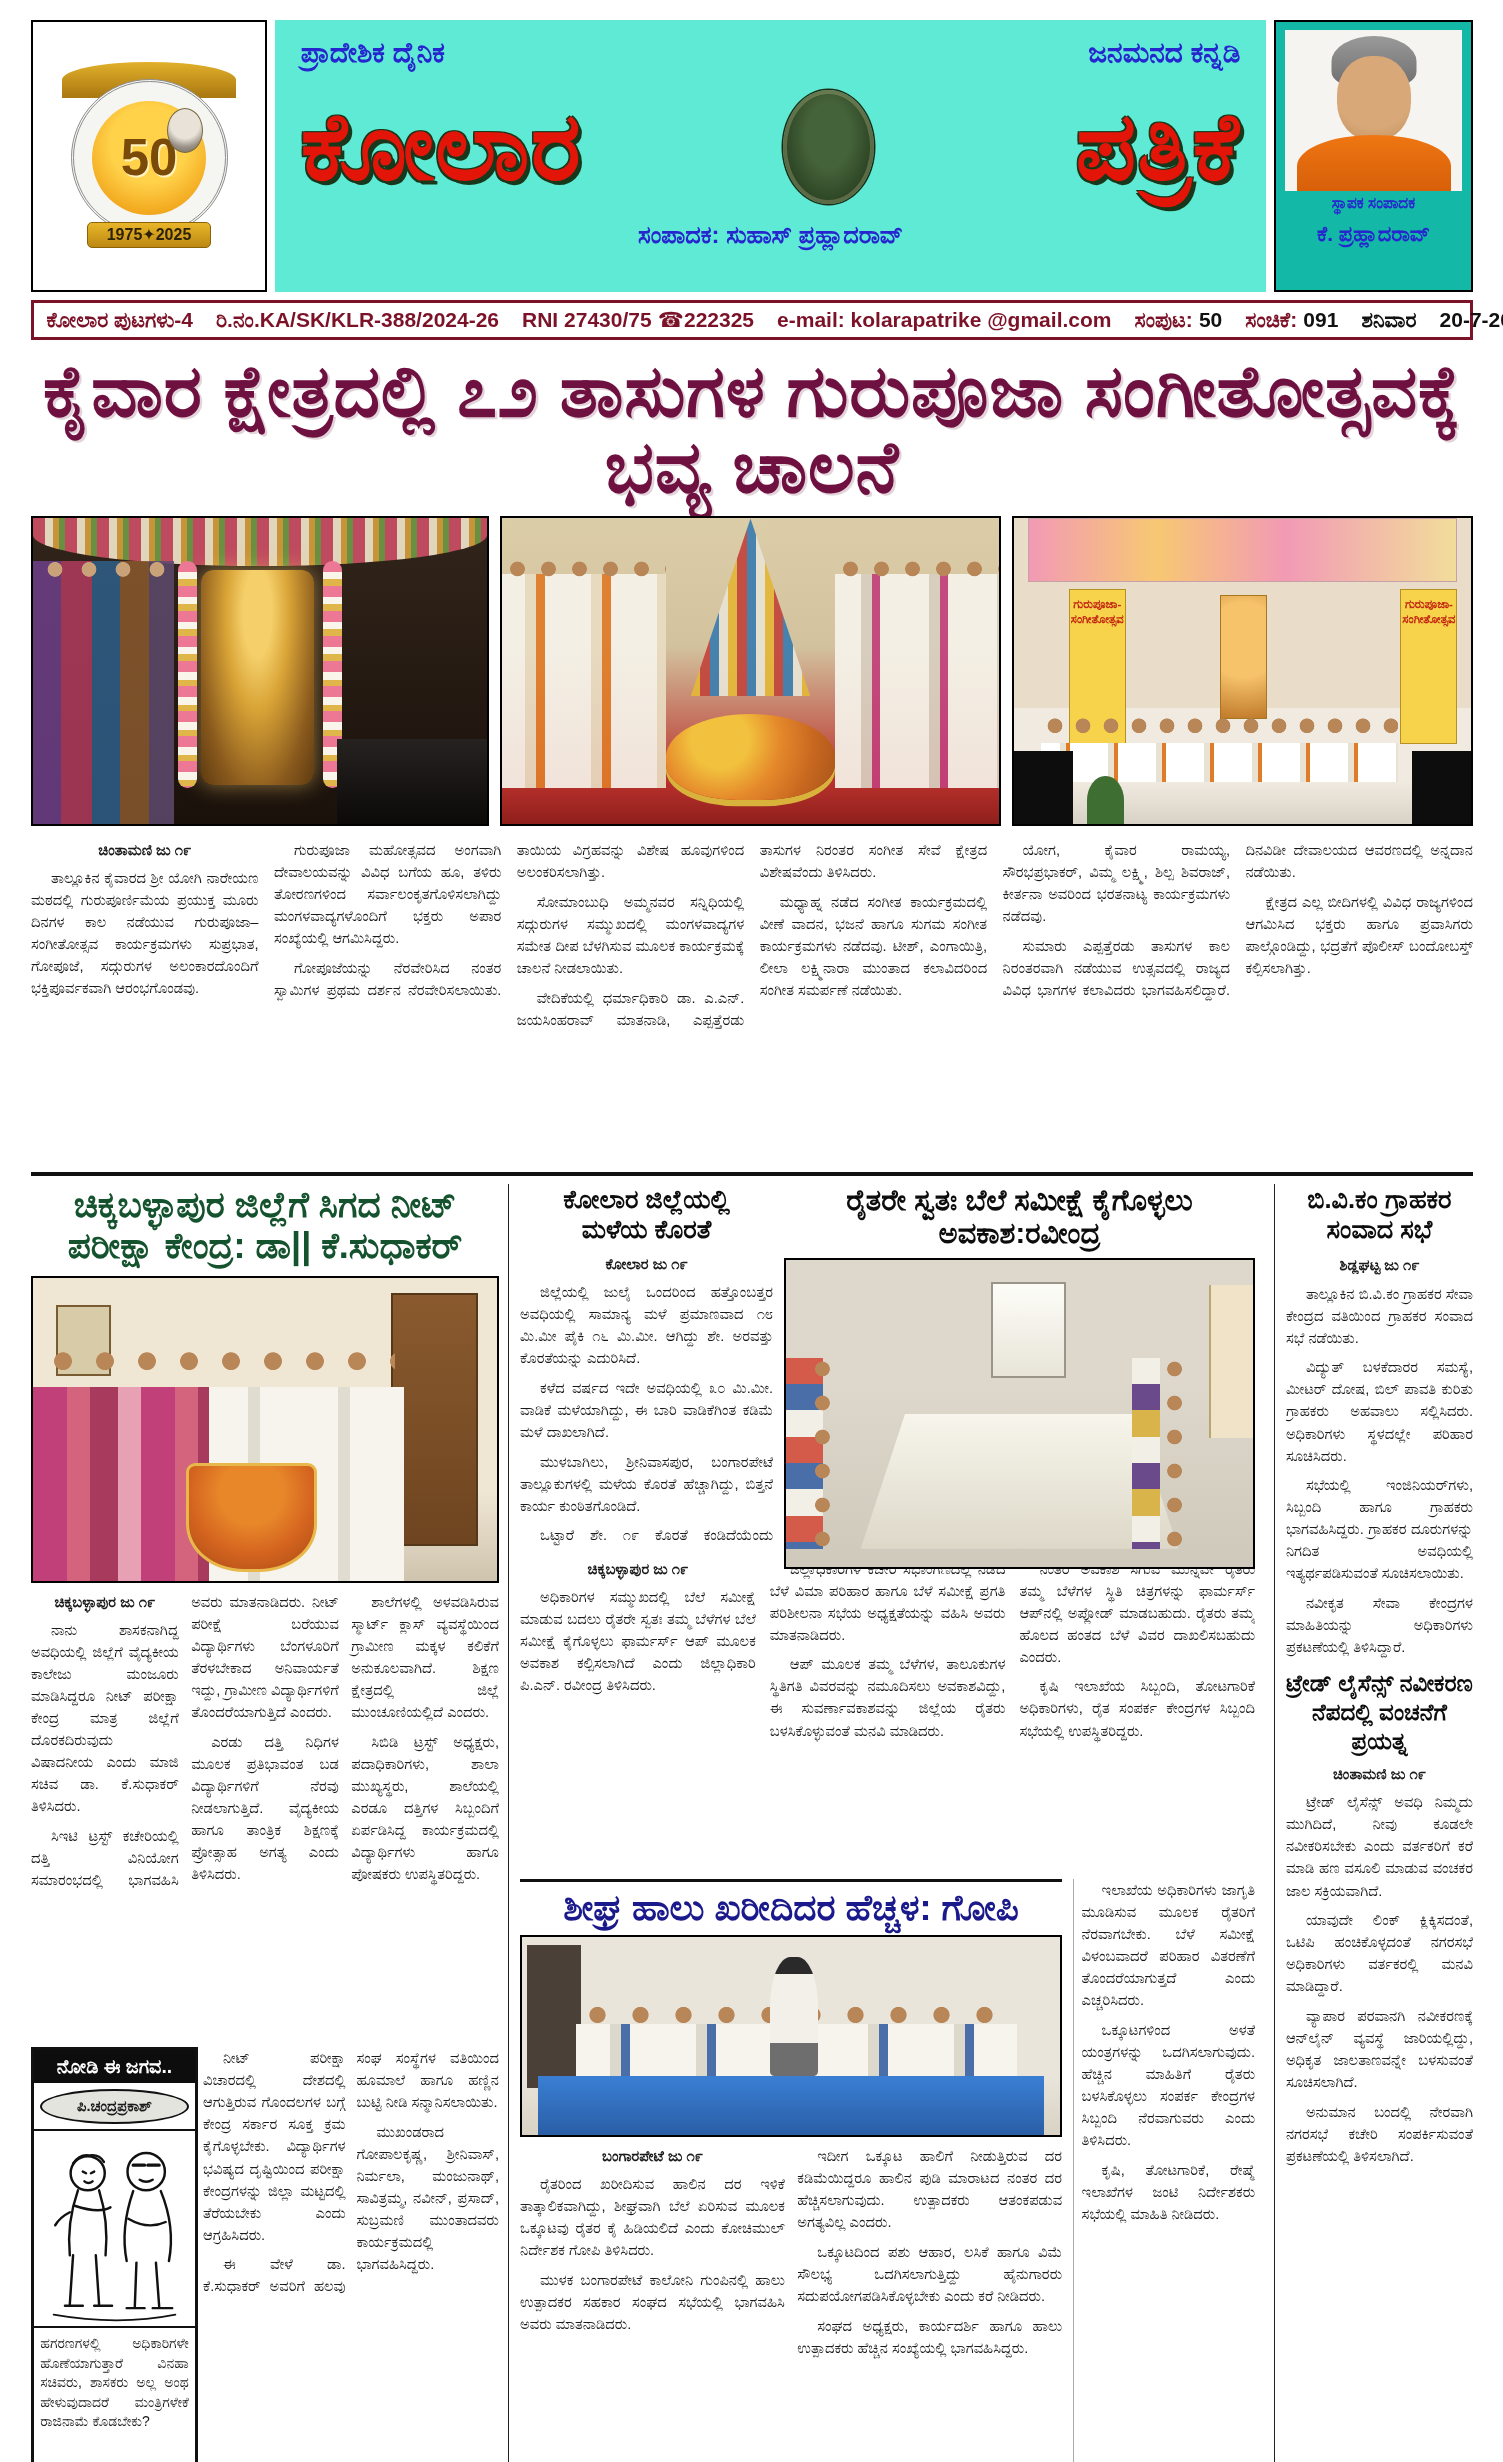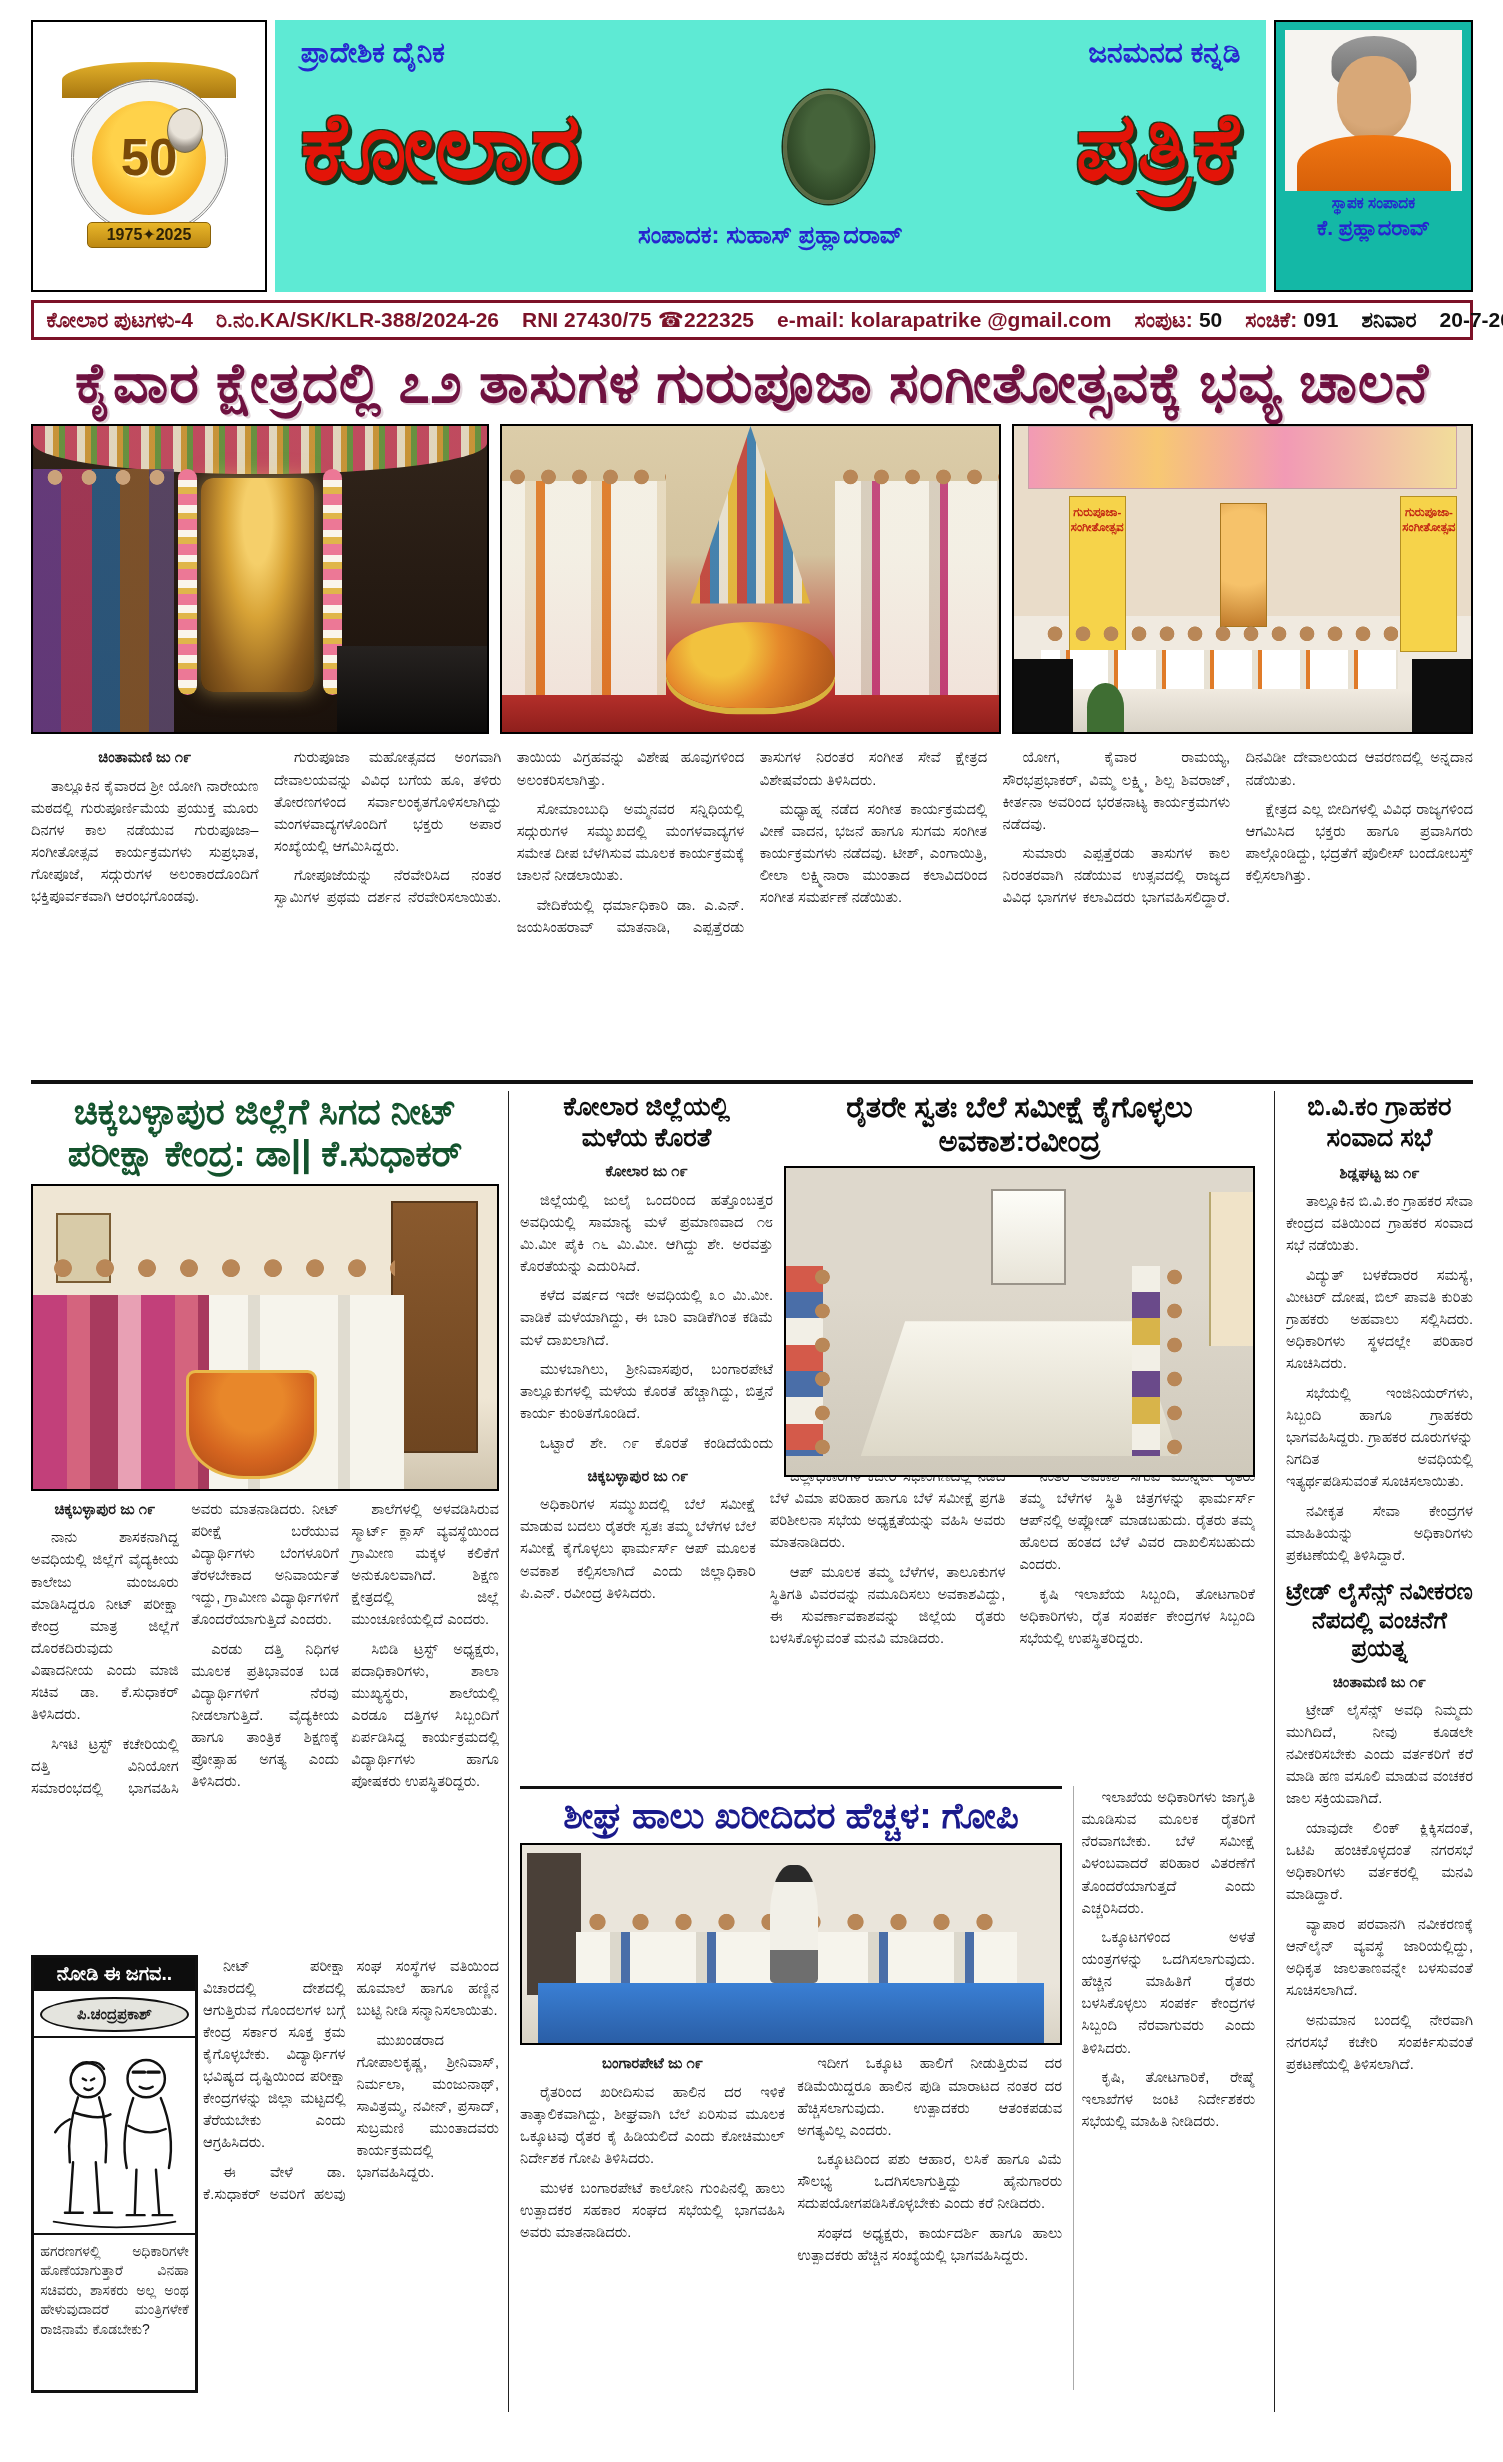--- a/index.html
+++ b/index.html
@@ -36,30 +36,30 @@
   .editor-line{text-align:center;font-size:24px;font-weight:700;color:#2626cf;margin-top:17px;}
   .founder-box{width:195px;border:2.3px solid #000;background:#14b8a6;text-align:center;}
   .founder-photo{height:161px;margin:7.7px 9.3px 3.1px;position:relative;overflow:hidden;background:#f6f4f0;}
   .f-hair{position:absolute;left:50%;top:6.2px;transform:translateX(-50%);width:85px;height:51px;
      border-radius:50% 50% 30% 30%;background:linear-gradient(#9a9a9a,#6e6e6e);}
   .f-face{position:absolute;left:50%;top:26px;transform:translateX(-50%);width:74px;height:85px;
      border-radius:46%;background:radial-gradient(circle at 50% 36%,#d8a878 0 62%,#c08f5c 100%);}
   .f-robe{position:absolute;left:50%;bottom:-6.2px;transform:translateX(-50%);width:154px;height:62px;
      border-radius:50% 50% 0 0;background:linear-gradient(#ef7612,#d45d08);}
   .founder-label{font-size:15.4px;font-weight:700;color:#2626cf;}
-  .founder-name{font-size:21px;font-weight:800;color:#2626cf;margin-top:4px;}
+  .founder-name{font-size:21px;font-weight:800;color:#2626cf;margin-top:10px;}
 
   
   .infobar{margin-top:7.7px;border:3.1px solid #7c1228;display:flex;align-items:center;gap:23px;
      padding:5.4px 12.4px;font-size:21px;font-weight:700;color:#7c1228;white-space:nowrap;}
   .infobar .blk{color:#111;}
   .infobar .grp{display:flex;gap:6.2px;}
 
   
-  .main-headline{font-size:56px;font-weight:800;color:#6f1140;text-align:center;margin:14px 0 10.8px;
+  .main-headline{font-size:72px;font-weight:800;color:#6f1140;text-align:center;margin:14px 0 10.8px;
      letter-spacing:0.8px;line-height:1.05;text-shadow:2.3px 2.3px 0 #e2d4da;}
   .photo-row{display:flex;gap:10.8px;height:310px;}
   .photo{position:relative;border:2.3px solid #000;overflow:hidden;background:#888;}
   .heads{background-repeat:repeat-x;}
   .lead-text{margin-top:12.4px;height:324px;column-count:6;column-gap:15.4px;
      font-size:15px;line-height:1.5;text-align:justify;overflow:hidden;}
   .dateline{text-align:center;font-weight:700;margin:0 0 6.2px;}
   .para{margin:0 0 7.7px;text-indent:20px;}
   .divider{border-top:4.6px solid #111;margin:9.3px 0 7.7px;}
 

